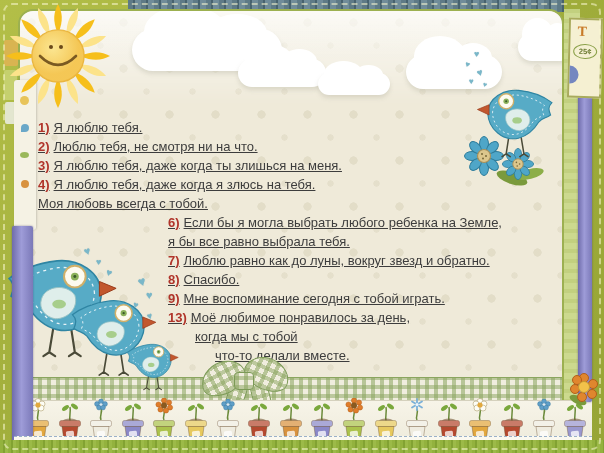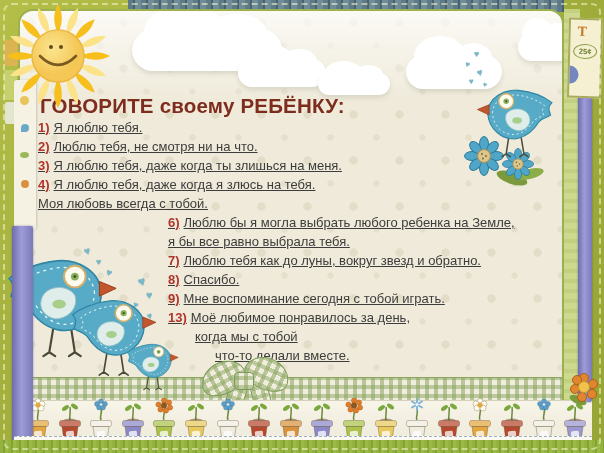--- a/index.html
+++ b/index.html
@@ -137,30 +137,29 @@
   <div class="top-strip"></div>
 
   <div class="card">
 
     <div class="cloud" style="left:112px;top:18px;width:150px;height:42px;"></div>
     <div class="cloud" style="left:218px;top:48px;width:88px;height:28px;"></div>
     <div class="cloud" style="left:298px;top:62px;width:72px;height:22px;"></div>
     <div class="cloud" style="left:386px;top:44px;width:96px;height:34px;"></div>
     <div class="cloud" style="left:498px;top:22px;width:56px;height:28px;"></div>
 
-    <div class="title">ГОВОРИТЕ своему РЕБЁНКУ:</div>
     <div class="list" id="list">
         <div class="line ind-0"><span class="num">1)</span><span>Я люблю тебя.</span></div>
         <div class="line ind-0"><span class="num">2)</span><span>Люблю тебя, не смотря ни на что.</span></div>
         <div class="line ind-0"><span class="num">3)</span><span>Я люблю тебя, даже когда ты злишься на меня.</span></div>
         <div class="line ind-0"><span class="num">4)</span><span>Я люблю тебя, даже когда я злюсь на тебя.</span></div>
         <div class="line ind-0"><span>Моя любовь всегда с тобой.</span></div>
-        <div class="line ind-1"><span class="num">6)</span><span>Люблю бы я могла выбрать любого ребенка на Земле,</span></div>
+        <div class="line ind-1"><span class="num">6)</span><span>Если бы я могла выбрать любого ребенка на Земле,</span></div>
         <div class="line ind-1"><span>я бы все равно выбрала тебя.</span></div>
-        <div class="line ind-1"><span class="num">7)</span><span>Люблю тебя как до луны, вокруг звезд и обратно.</span></div>
+        <div class="line ind-1"><span class="num">7)</span><span>Люблю равно как до луны, вокруг звезд и обратно.</span></div>
         <div class="line ind-1"><span class="num">8)</span><span>Спасибо.</span></div>
         <div class="line ind-1"><span class="num">9)</span><span>Мне воспоминание сегодня с тобой играть.</span></div>
         <div class="line ind-1"><span class="num">13)</span><span>Моё любимое понравилось за день,</span></div>
         <div class="line ind-2"><span>когда мы с тобой</span></div>
         <div class="line ind-3"><span>что-то делали вместе.</span></div>
       </div>
 
     <div class="ribbon-band gingham-bg"></div>
     <div class="bow">
       <span class="tail l gingham-bg"></span>

